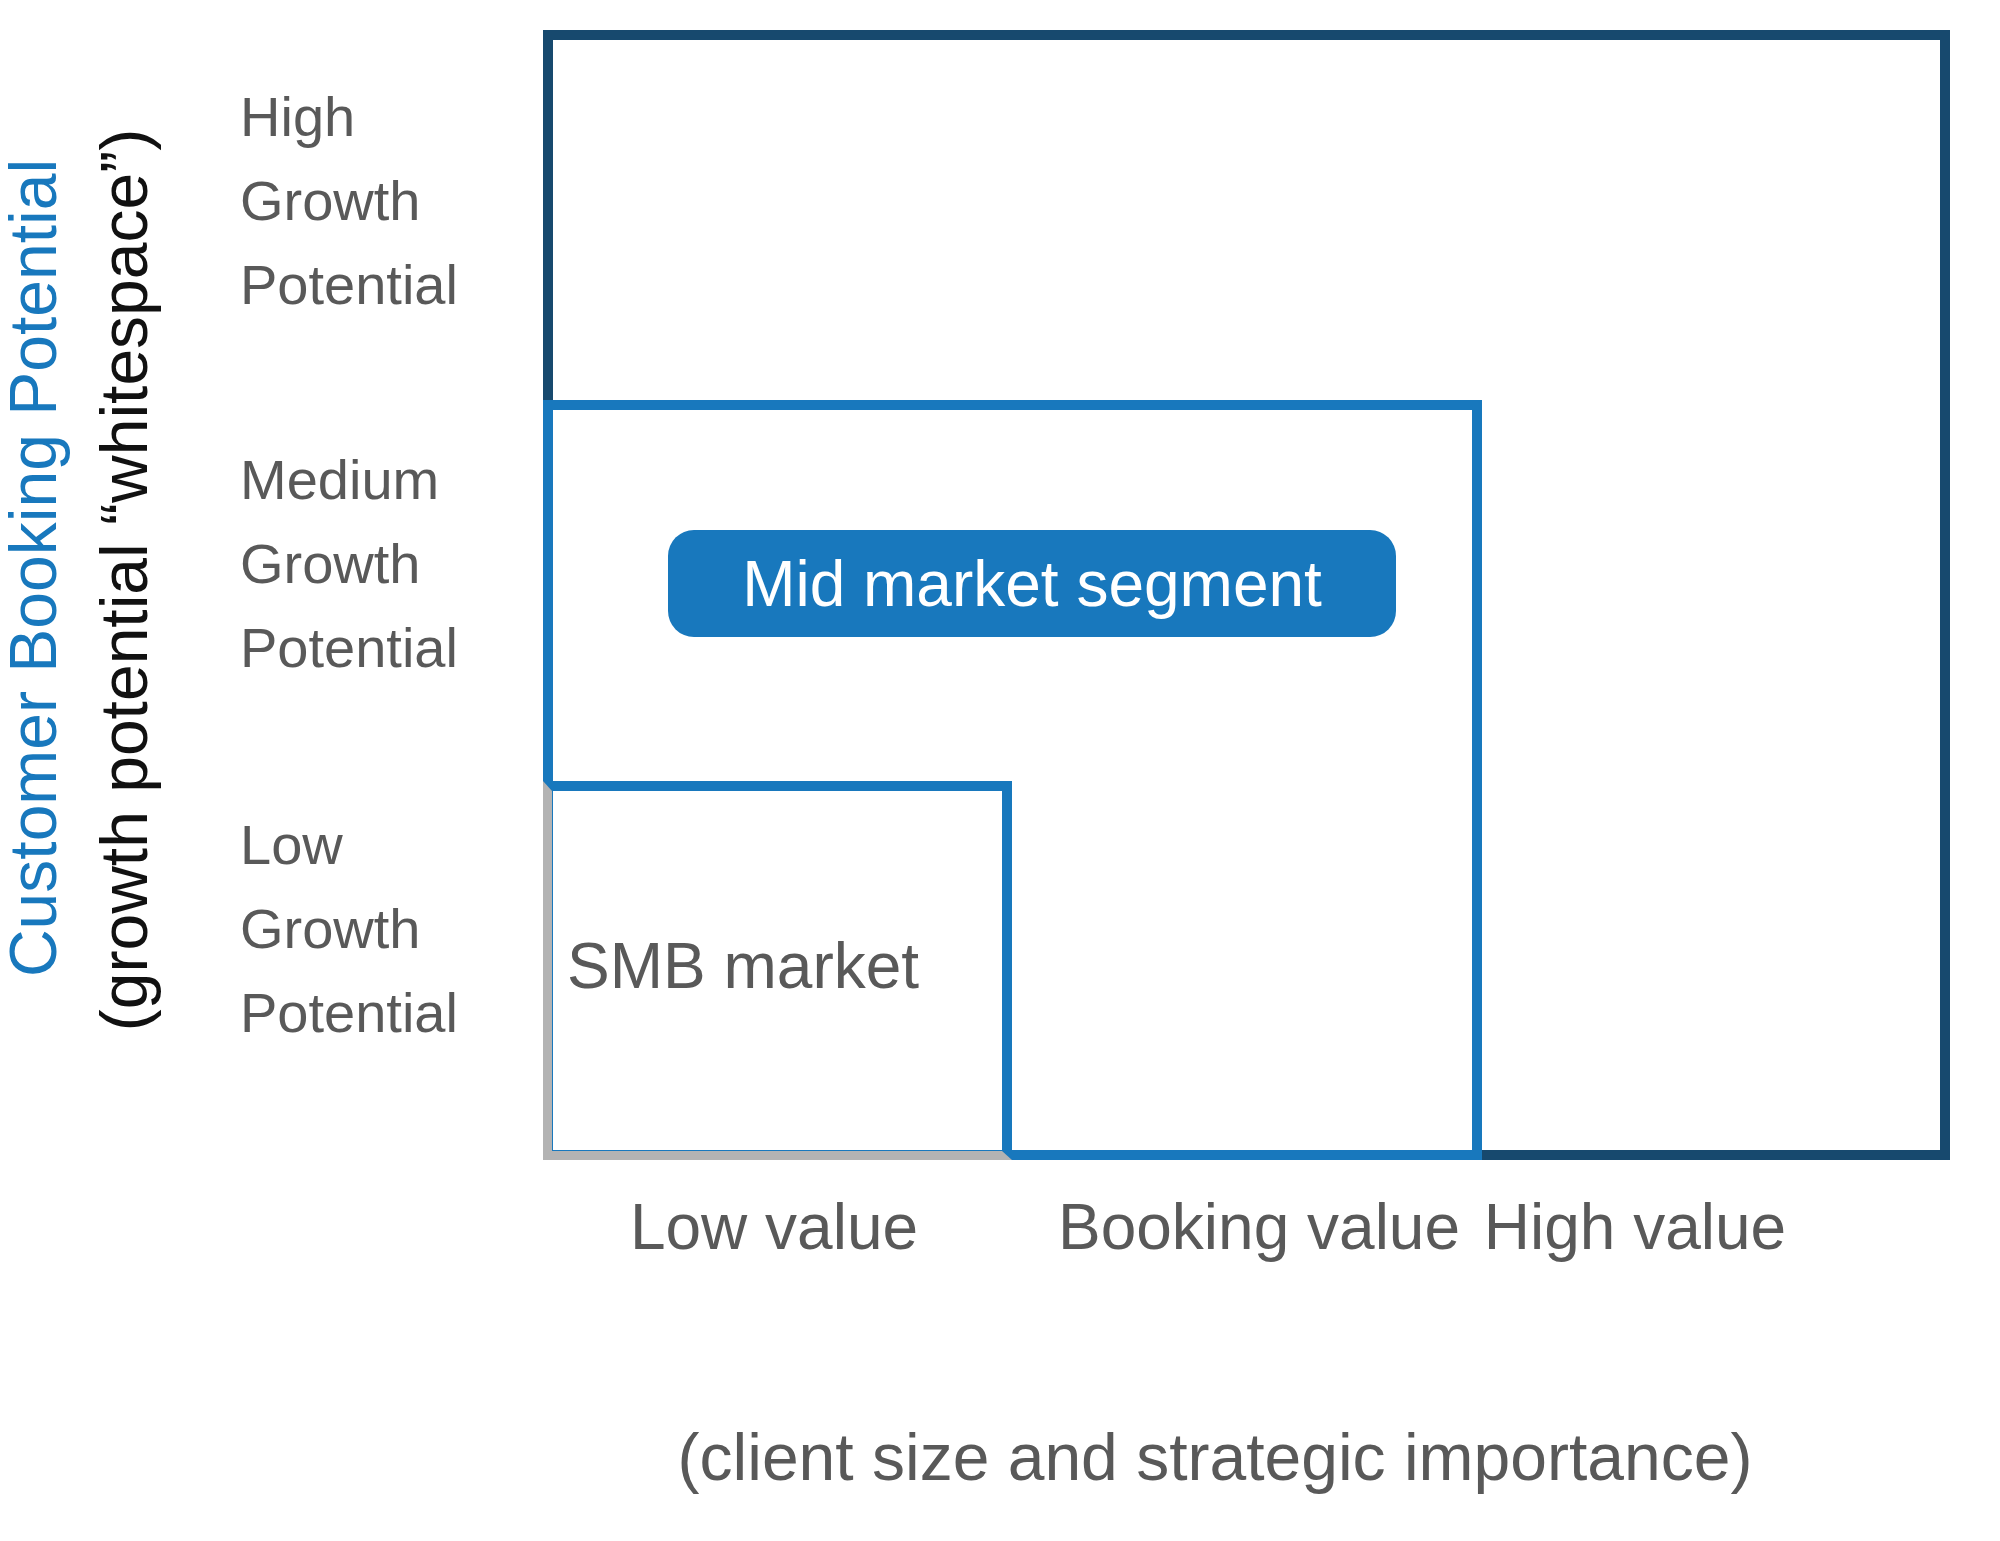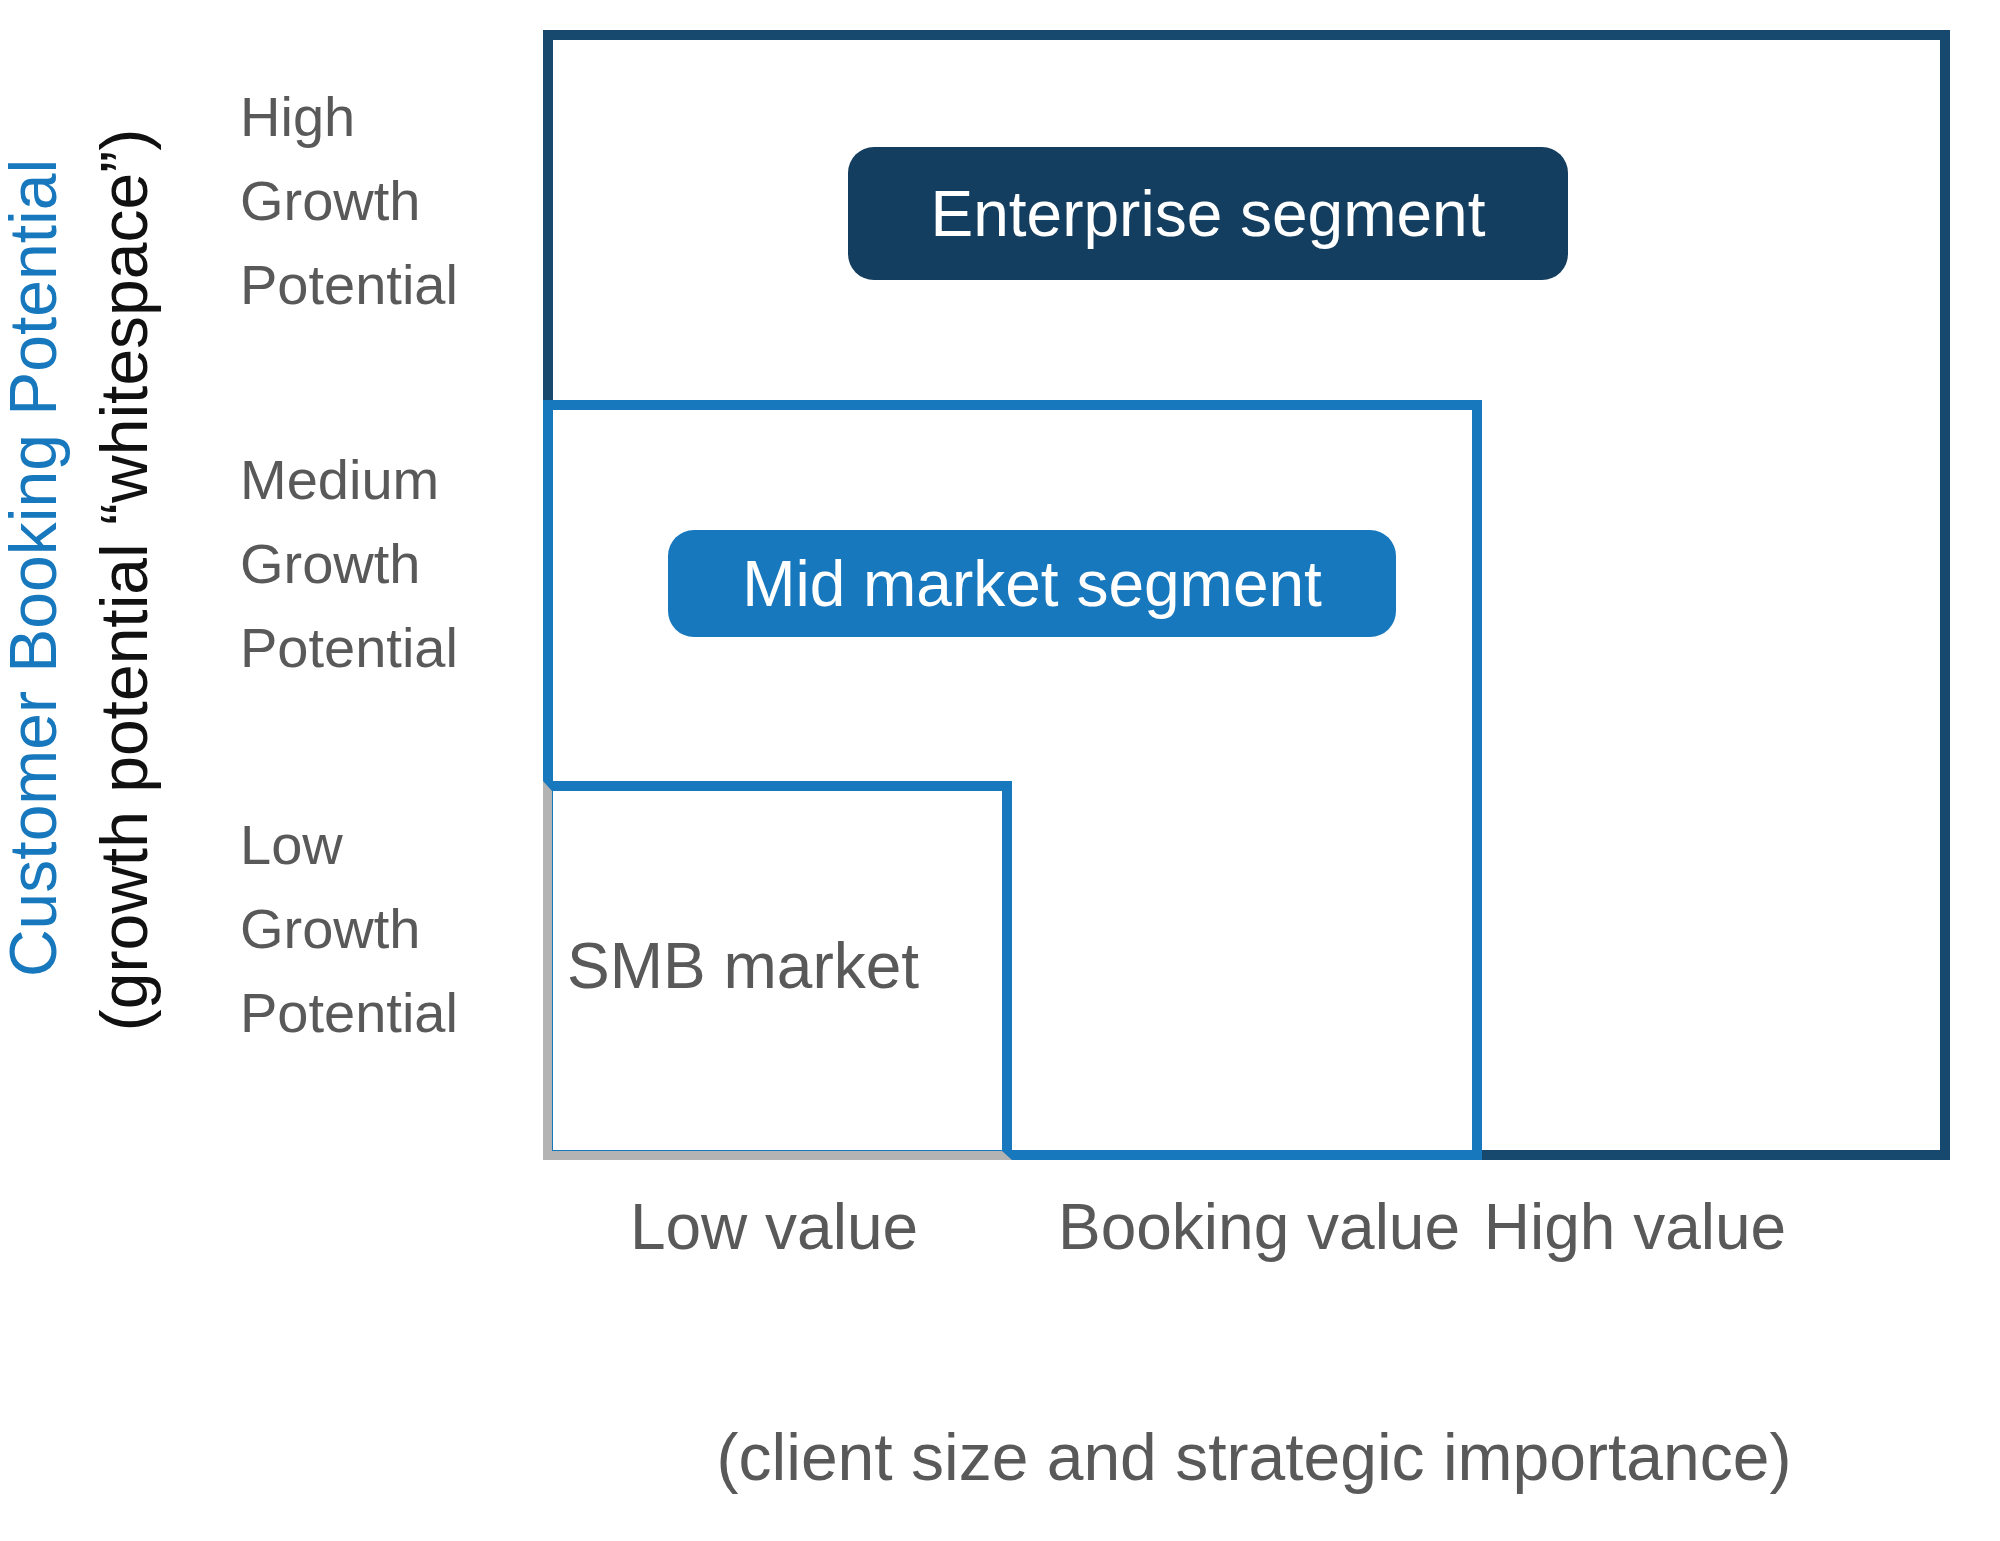--- a/index.html
+++ b/index.html
@@ -130,35 +130,31 @@
     z-index: 5;
   }
   #x-subtitle {
     position: absolute;
     left: 1215px; top: 1419px;
     transform: translateX(-50%);
     font-size: 66px;
     color: #595959;
     white-space: nowrap;
     z-index: 5;
-    margin-left: 39px;
   }
 </style>
 </head>
 <body>
 
 <div class="stage">
 
   <div id="rect-enterprise" class="region"></div>
   <div id="rect-mid" class="region"></div>
   <div id="rect-smb" class="region"></div>
 
-  <div id="badge-enterprise" class="badge">
-    <span>Enterprise segment</span>
-  </div>
   <div id="badge-mid" class="badge">
     <span>Mid market segment</span>
   </div>
   <div id="label-smb">SMB market</div>
 
   <div id="ytick-high" class="ytick">
     <span class="line">High</span>
     <span class="line">Growth</span>
     <span class="line">Potential</span>
   </div>

